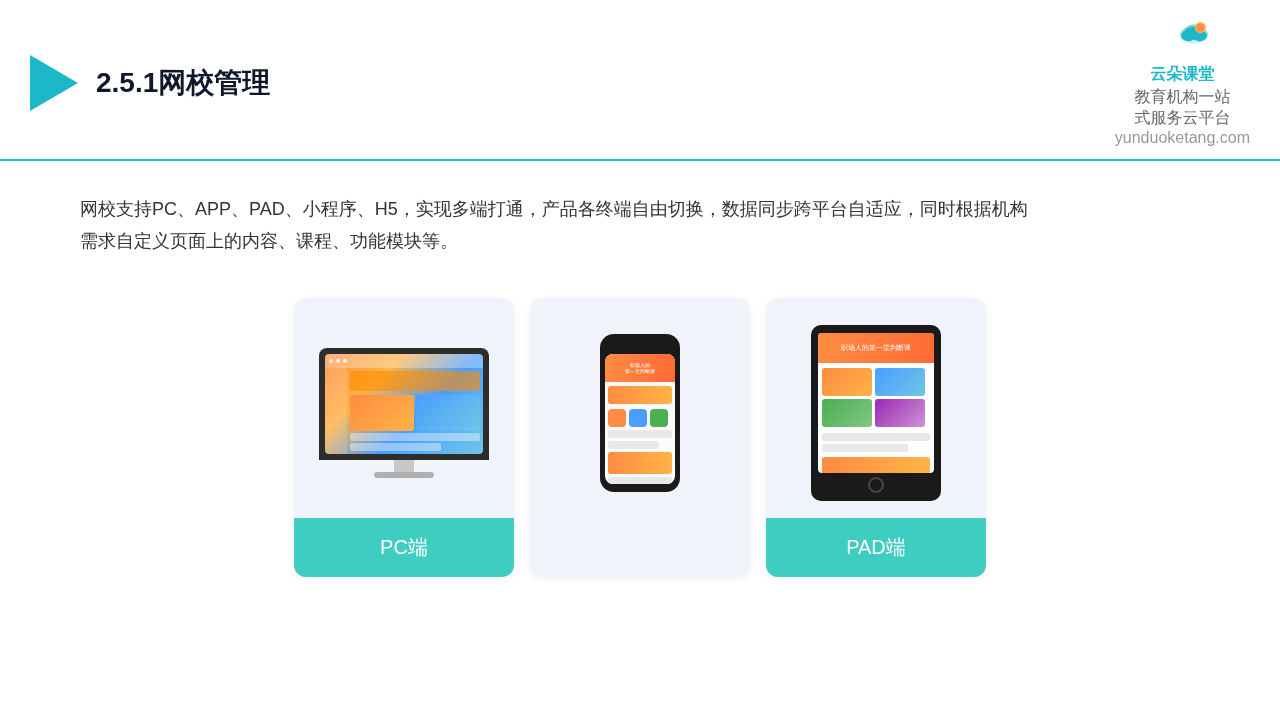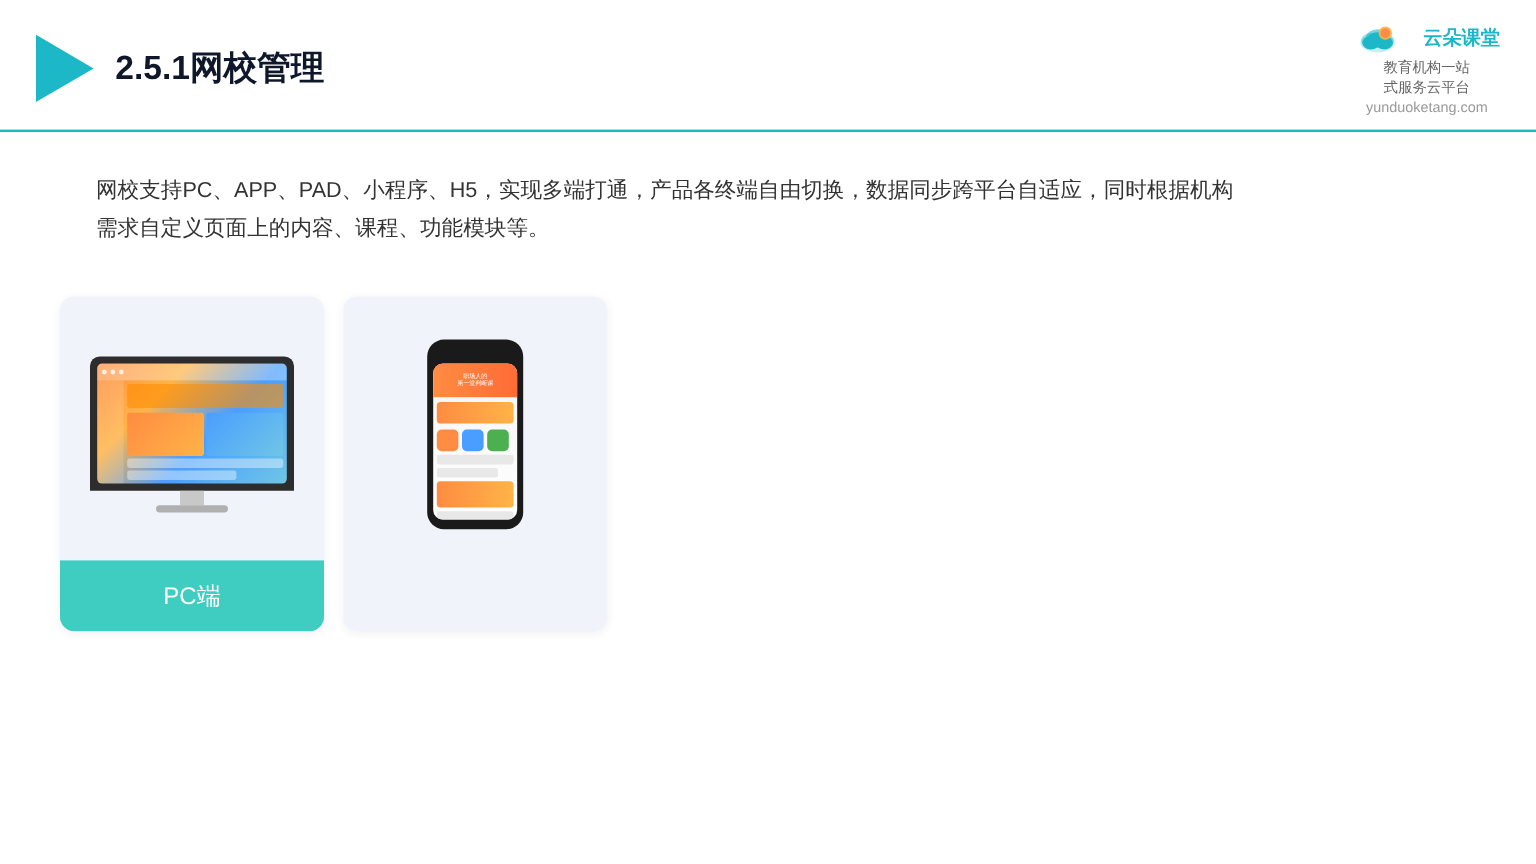--- a/index.html
+++ b/index.html
@@ -37,60 +37,62 @@
       font-weight: bold;
       color: #0f172a;
     }
     .header-right {
       display: flex;
       flex-direction: column;
       align-items: center;
     }
     .brand-logo {
       display: flex;
-      align-items: center;
+      align-items: flex-end;
       gap: 18px;
+      flex-direction: column;
     }
     .cloud-icon {
       display: flex;
       align-items: center;
     }
     .cloud-icon svg {
       width: 40px;
       height: 28px;
     }
     .brand-name {
       font-size: 16px;
       font-weight: bold;
       color: #1db8c8;
     }
     .brand-tagline {
-      font-size: 12px;
+      font-size: 16px;
       color: #666;
       text-align: right;
       margin-top: 2px;
     }
     .brand-url {
-      font-size: 12px;
+      font-size: 16px;
       color: #999;
     }
 
     
     .description {
       padding: 32px 80px 10px 80px;
       font-size: 18px;
       line-height: 1.8;
       color: #333;
     }
 
     
     .cards-container {
       display: flex;
       gap: 16px;
       padding: 20px 50px 30px 50px;
+      justify-content: center;
       margin-top: 10px;
     }
 
     .card {
       background: #f0f4fa;
       border-radius: 12px;
       width: 220px;
       display: flex;
       flex-direction: column;
       align-items: center;
@@ -438,16 +440,40 @@
               <div class="phone-row-blue" style="height:22px;background:linear-gradient(90deg,#ff8c42,#ffb347);border-radius:3px;"></div>
               <div class="phone-row"></div>
 
             </div>
           </div>
         </div>
       </div>
     </div>
   </div>
 
+  <div class="card">
+    <div class="card-image-area">
+      <div class="tablet-mockup">
+        <div class="tablet-body">
+          <div class="tablet-screen">
+            <div class="tablet-screen-header">
+              <div style="color:white;font-size:7px;text-align:center;">职场人的第一堂判断课</div>
+            </div>
+            <div class="tablet-screen-body">
+              <div class="tablet-tile tile-orange"></div>
+              <div class="tablet-tile tile-blue"></div>
+              <div class="tablet-tile tile-green"></div>
+              <div class="tablet-tile tile-purple"></div>
+              <div style="width:100%;height:8px;background:#e8e8e8;border-radius:2px;margin-top:3px;"></div>
+              <div style="width:80%;height:8px;background:#e8e8e8;border-radius:2px;"></div>
+              <div style="width:100%;height:18px;background:linear-gradient(90deg,#ff8c42,#ffb347);border-radius:3px;margin-top:2px;"></div>
+            </div>
+          </div>
+          <div class="tablet-home-btn"></div>
+        </div>
+      </div>
+    </div>
+    <div class="card-label">PAD端</div>
+  </div>
 
 
 
 </div>
 
 </body></html>

